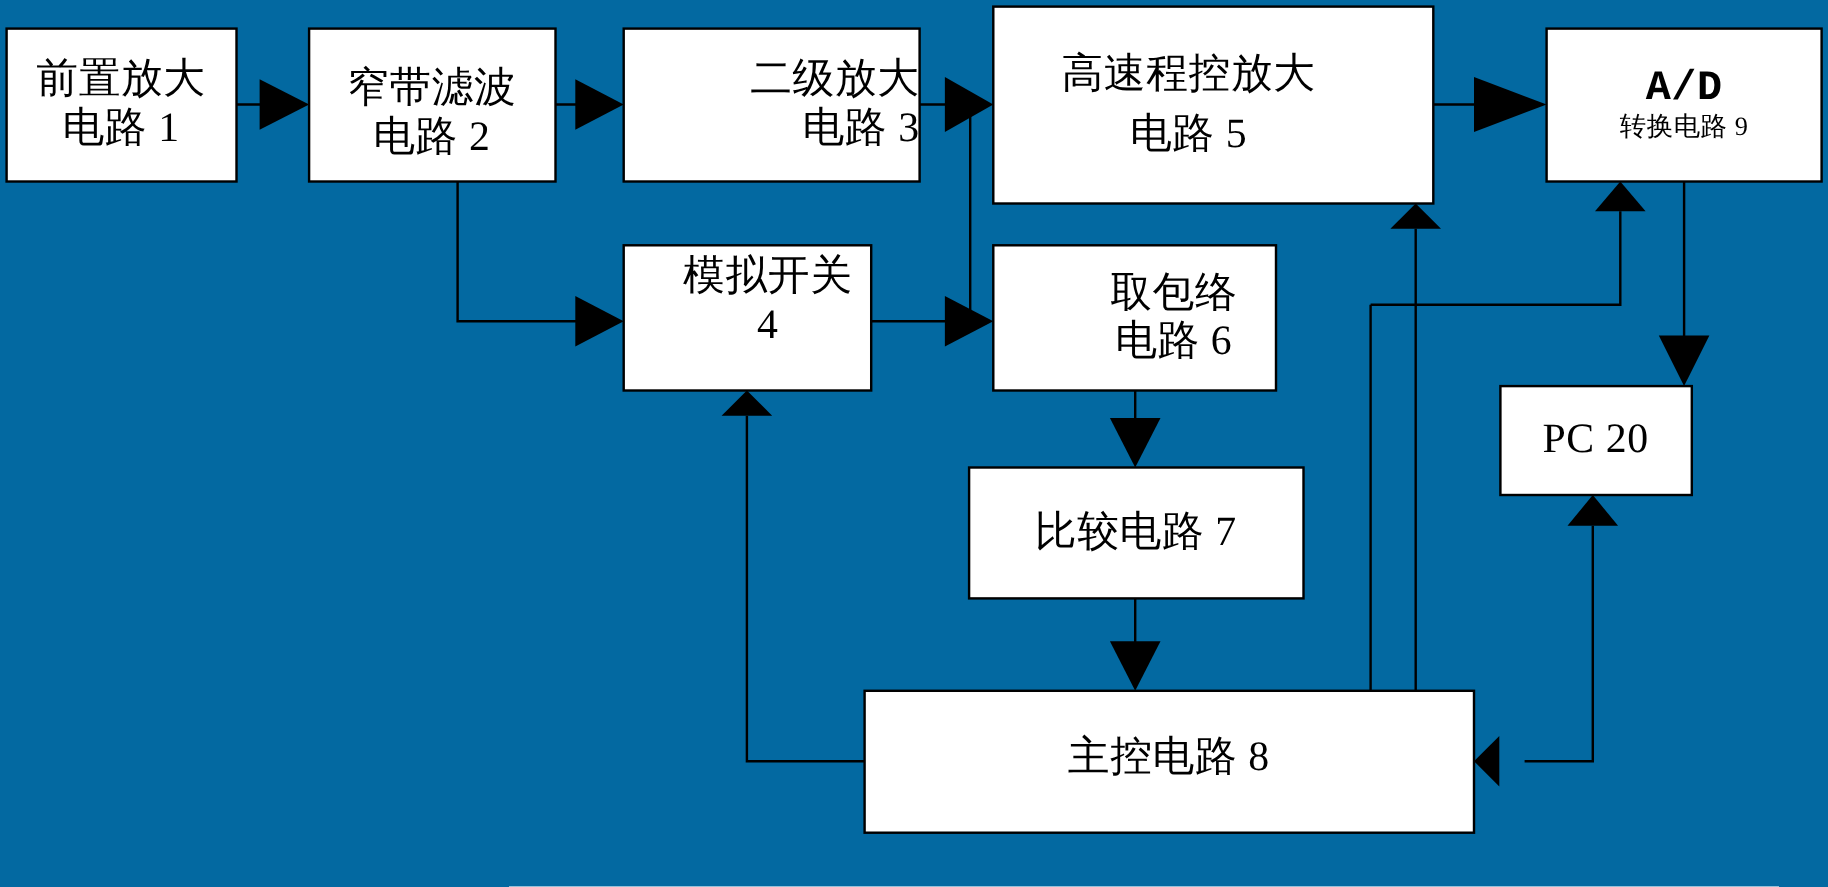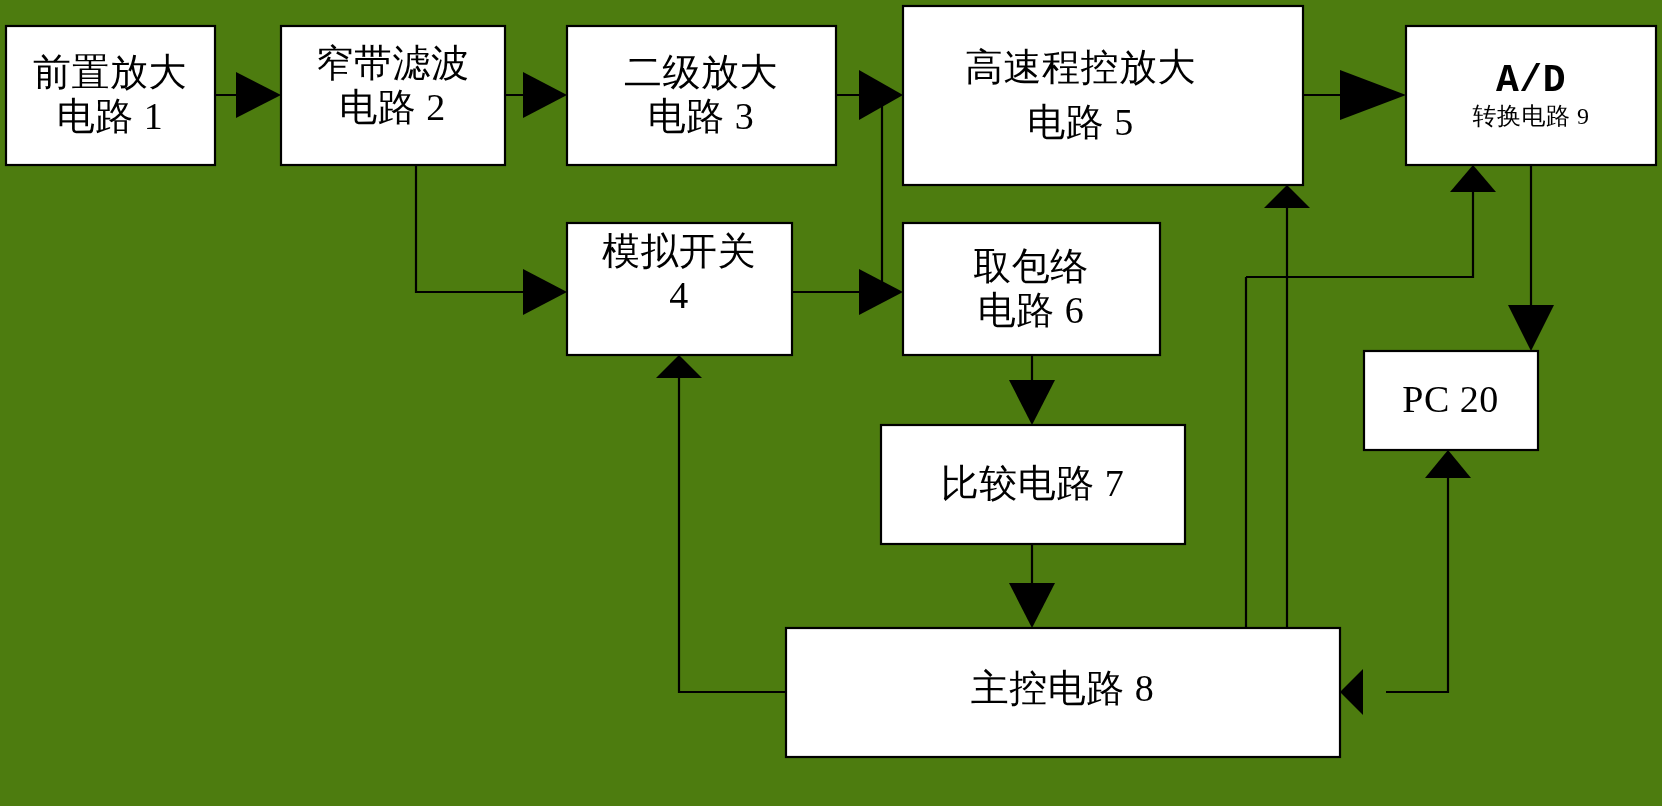--- a/index.html
+++ b/index.html
@@ -7,21 +7,21 @@
     padding: 0;
     background: #ffffff;
   }
   body {
     font-family: "Liberation Serif", "DejaVu Serif", serif;
   }
   #diagram-root {
     position: relative;
     width: 1662px;
     height: 806px;
-    background: #4d7c0f;
+    background: #0369a1;
     overflow: hidden;
   }
   svg#diagram-svg {
     position: absolute;
     top: 0;
     left: 0;
     width: 1662px;
     height: 806px;
   }
   .blk-rect {
@@ -157,46 +157,46 @@
       <polygon class="arrowhead" points="1425,478 1471,478 1448,450"></polygon>
     </g>
 
   </svg>
 
   <div class="blk-label" style="left:5px; top:25px; width:210px; height:140px;">
     <span>前置放大</span>
     <span>电路 1</span>
   </div>
 
-  <div class="blk-label" style="left:280px; top:8px; width:225px; height:156px;">
+  <div class="blk-label" style="left:280px; top:25px; width:225px; height:156px;">
     <span>窄带滤波</span>
     <span>电路 2</span>
   </div>
 
-  <div class="blk-label" style="left:566px; top:25px; width:270px; height:140px;">
+  <div class="blk-label" style="left:566px; top:25px; width:270px; height:140px;align-items:flex-end;">
     <span>二级放大</span>
     <span>电路 3</span>
   </div>
 
   <div class="blk-label" style="left:902px; top:5px; width:357px; height:180px;gap:11px;">
     <span>高速程控放大</span>
     <span>电路 5</span>
   </div>
 
   <div class="blk-label" style="left:1405px; top:25px; width:252px; height:140px;">
     <span style="font-weight:bold;font-family:Liberation Mono, monospace;">A/D</span>
     <span class="lbl-sm">转换电路 9</span>
   </div>
 
-  <div class="blk-label" style="left:566px; top:222px; width:226px; height:104px;">
+  <div class="blk-label" style="left:566px; top:222px; width:226px; height:104px;padding-left:19px;">
     <span>模拟开关</span>
     <span>4</span>
   </div>
 
-  <div class="blk-label" style="left:902px; top:222px; width:258px; height:133px;">
+  <div class="blk-label" style="left:902px; top:222px; width:258px; height:133px;padding-left:36px;">
     <span>取包络</span>
     <span>电路 6</span>
   </div>
 
   <div class="blk-label" style="left:880px; top:424px; width:305px; height:120px;">
     <span>比较电路 7</span>
   </div>
 
   <div class="blk-label" style="left:1363px; top:350px; width:175px; height:100px;">
     <span>PC 20</span>

